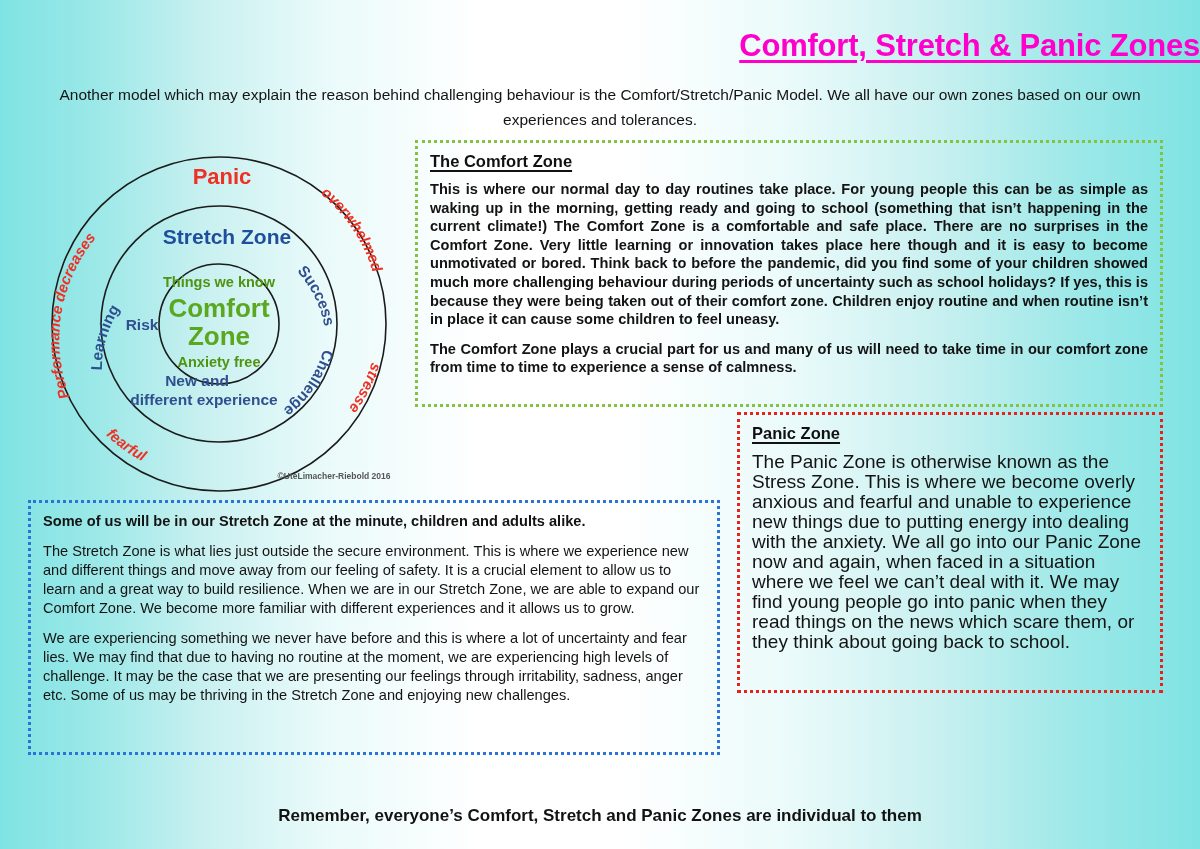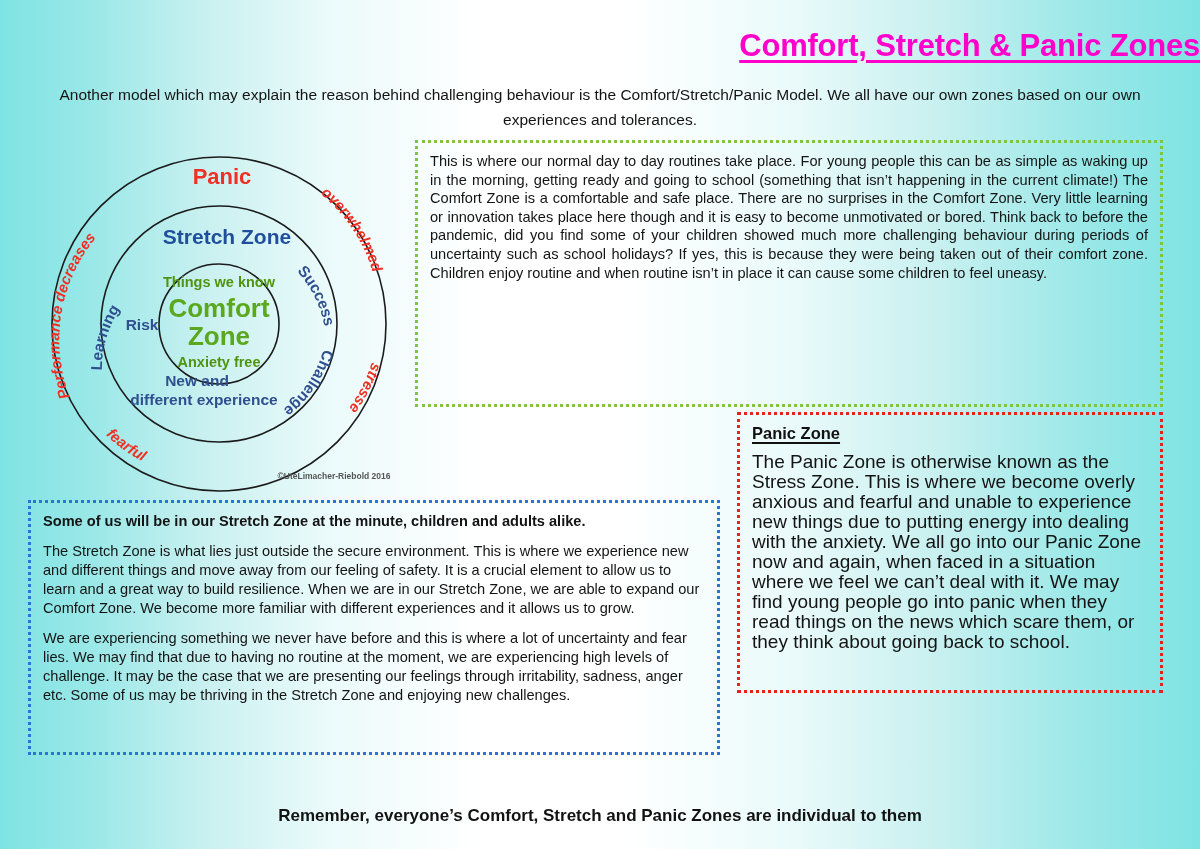--- a/index.html
+++ b/index.html
@@ -92,21 +92,21 @@
     font-size: 14.4px;
   }
 
   #comfort-box {
     left: 415px;
     top: 140px;
     width: 748px;
     height: 267px;
     border: 3px dotted #82c341;
   }
-  #comfort-box p { text-align: justify; text-justify: inter-word; }
+  #comfort-box p { text-align: justify; text-justify: inter-word; font-weight: bold; }
 
   #panic-box {
     left: 737px;
     top: 412px;
     width: 426px;
     height: 281px;
     border: 3px dotted #e8211a;
   }
   #panic-box p { font-size: 19px; line-height: 20px; }
 
@@ -190,21 +190,23 @@
     </text>
     <text font-family="Liberation Sans, sans-serif" font-size="15" font-weight="bold" font-style="italic" fill="#ee3124">
       <textPath href="#arcFear" startOffset="4%">fearful</textPath>
     </text>
 
     <text x="300" y="345" text-anchor="middle" font-family="Liberation Sans, sans-serif" font-size="8.5" font-weight="bold" fill="#555555">©UteLimacher-Riebold 2016</text>
   </svg>
 </div>
 
 <div class="zonebox" id="comfort-box">
+  <h2>The Comfort Zone</h2>
   <p>This is where our normal day to day routines take place. For young people this can be as simple as waking up in the morning, getting ready and going to school (something that isn’t happening in the current climate!) The Comfort Zone is a comfortable and safe place. There are no surprises in the Comfort Zone. Very little learning or innovation takes place here though and it is easy to become unmotivated or bored. Think back to before the pandemic, did you find some of your children showed much more challenging behaviour during periods of uncertainty such as school holidays? If yes, this is because they were being taken out of their comfort zone. Children enjoy routine and when routine isn’t in place it can cause some children to feel uneasy.</p>
+  <p>The Comfort Zone plays a crucial part for us and many of us will need to take time in our comfort zone from time to time to experience a sense of calmness.</p>
 </div>
 
 <div class="zonebox" id="panic-box">
   <h2>Panic Zone</h2>
   <p>The Panic Zone is otherwise known as the Stress Zone. This is where we become overly anxious and fearful and unable to experience new things due to putting energy into dealing with the anxiety. We all go into our Panic Zone now and again, when faced in a situation where we feel we can’t deal with it. We may find young people go into panic when they read things on the news which scare them, or they think about going back to school.</p>
 </div>
 
 <div class="zonebox" id="stretch-box">
   <p class="lead">Some of us will be in our Stretch Zone at the minute, children and adults alike.</p>
   <p>The Stretch Zone is what lies just outside the secure environment. This is where we experience new and different things and move away from our feeling of safety. It is a crucial element to allow us to learn and a great way to build resilience. When we are in our Stretch Zone, we are able to expand our Comfort Zone. We become more familiar with different experiences and it allows us to grow.</p>

